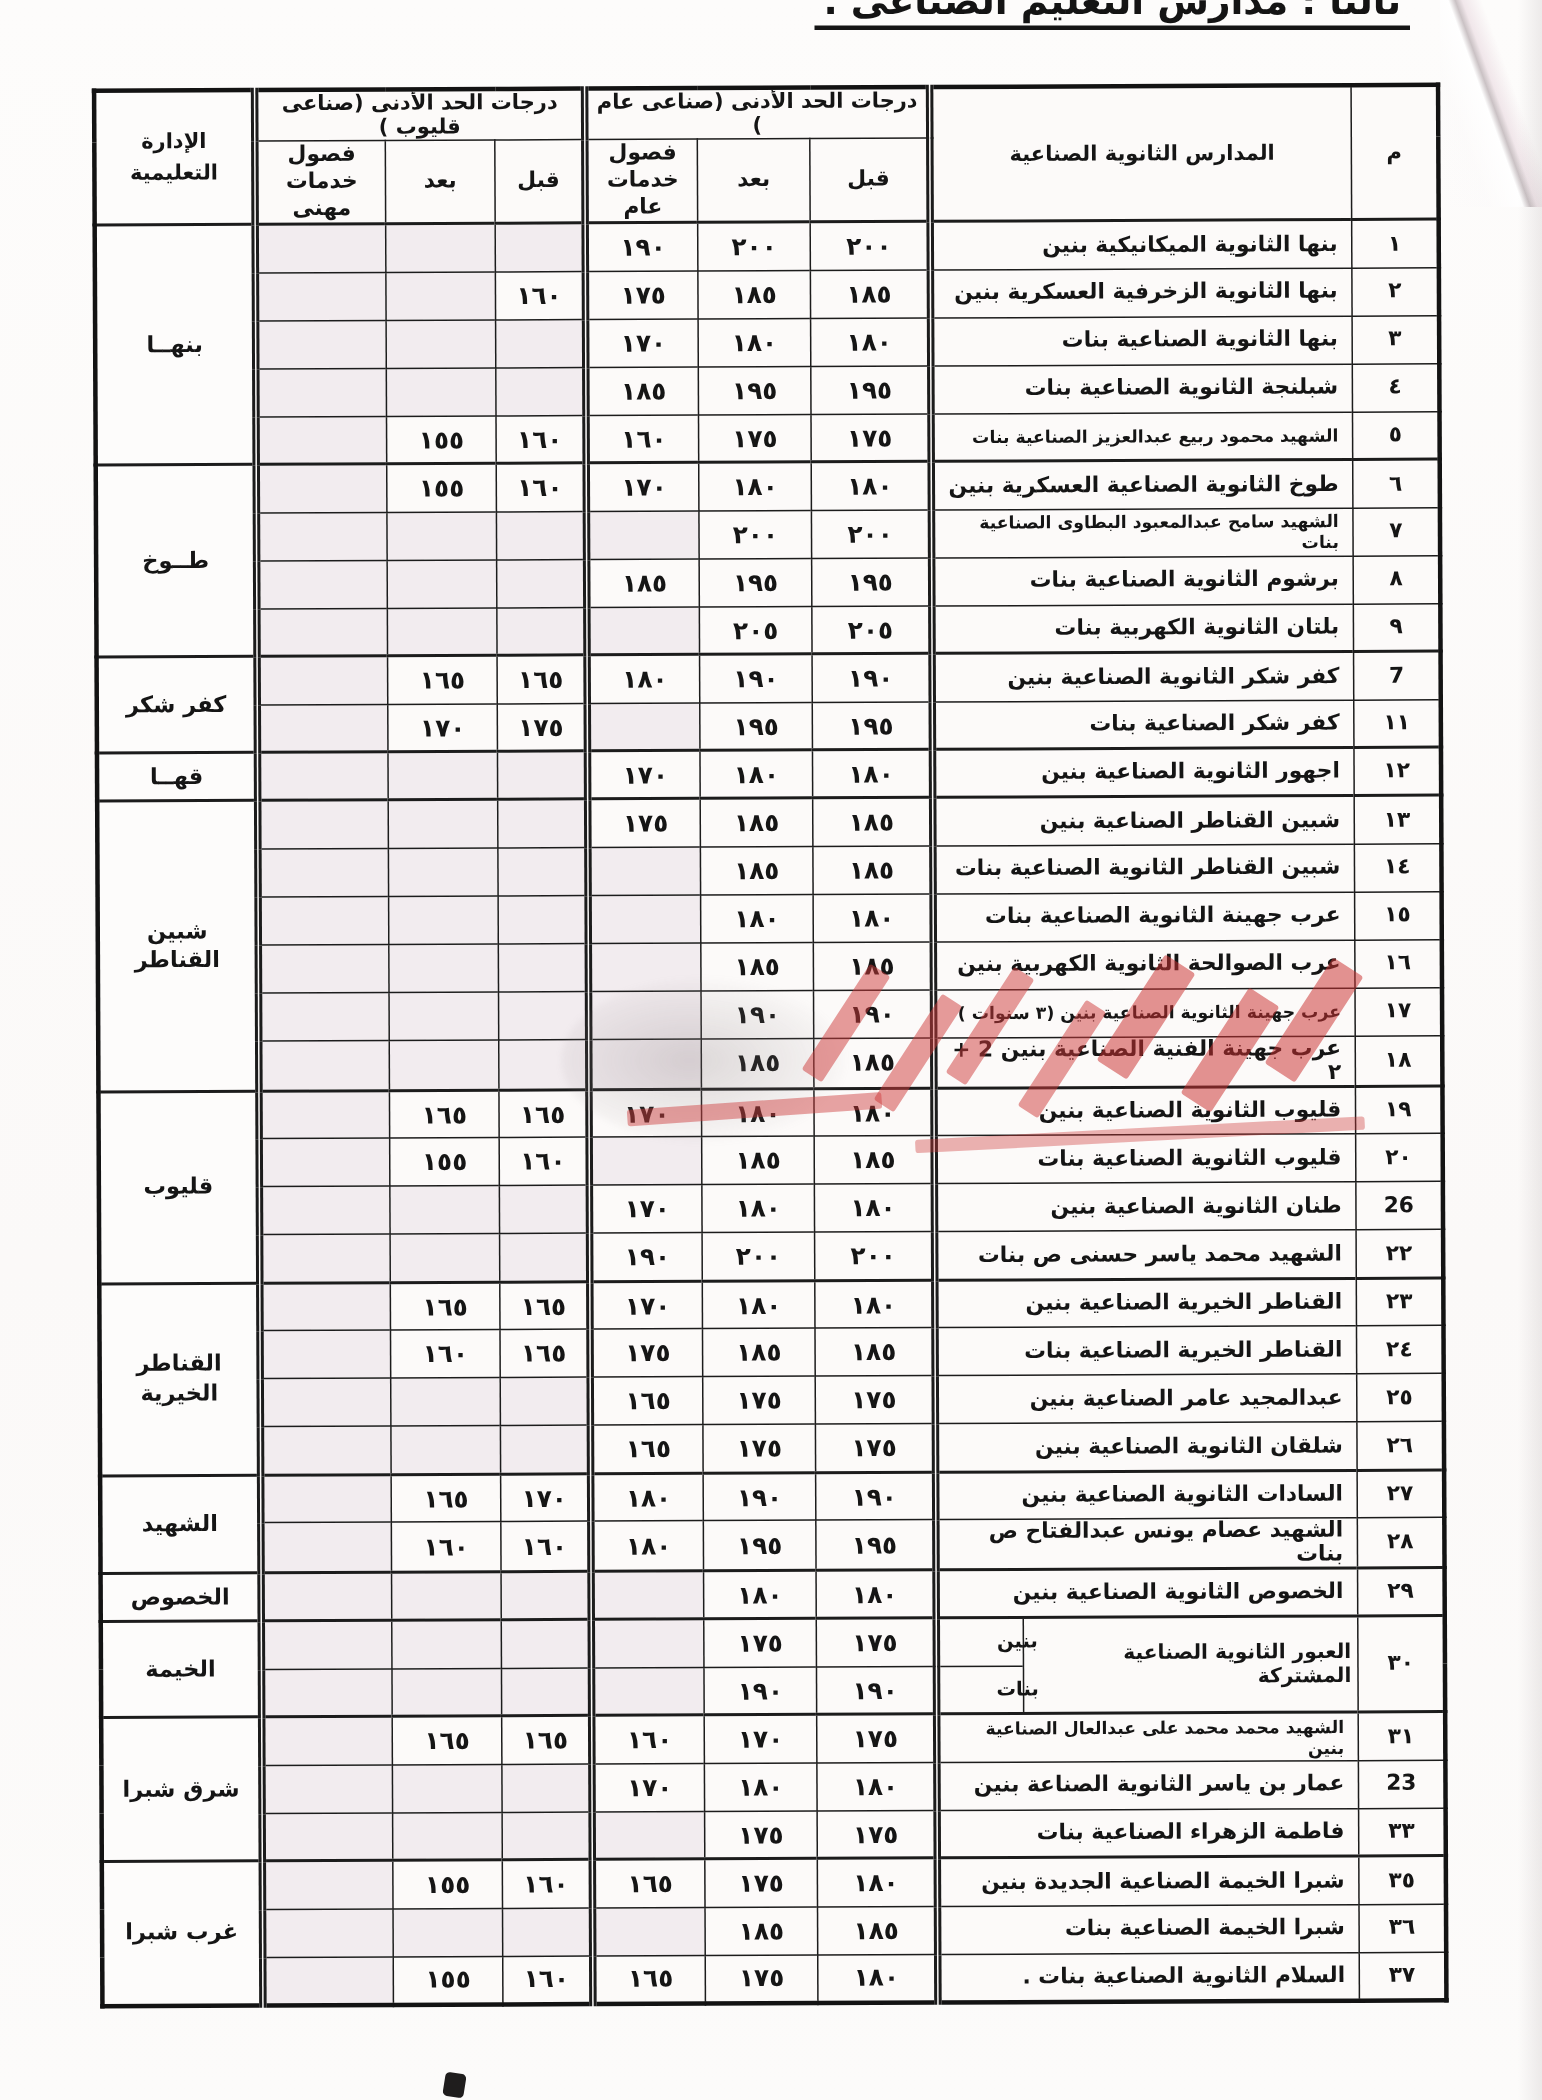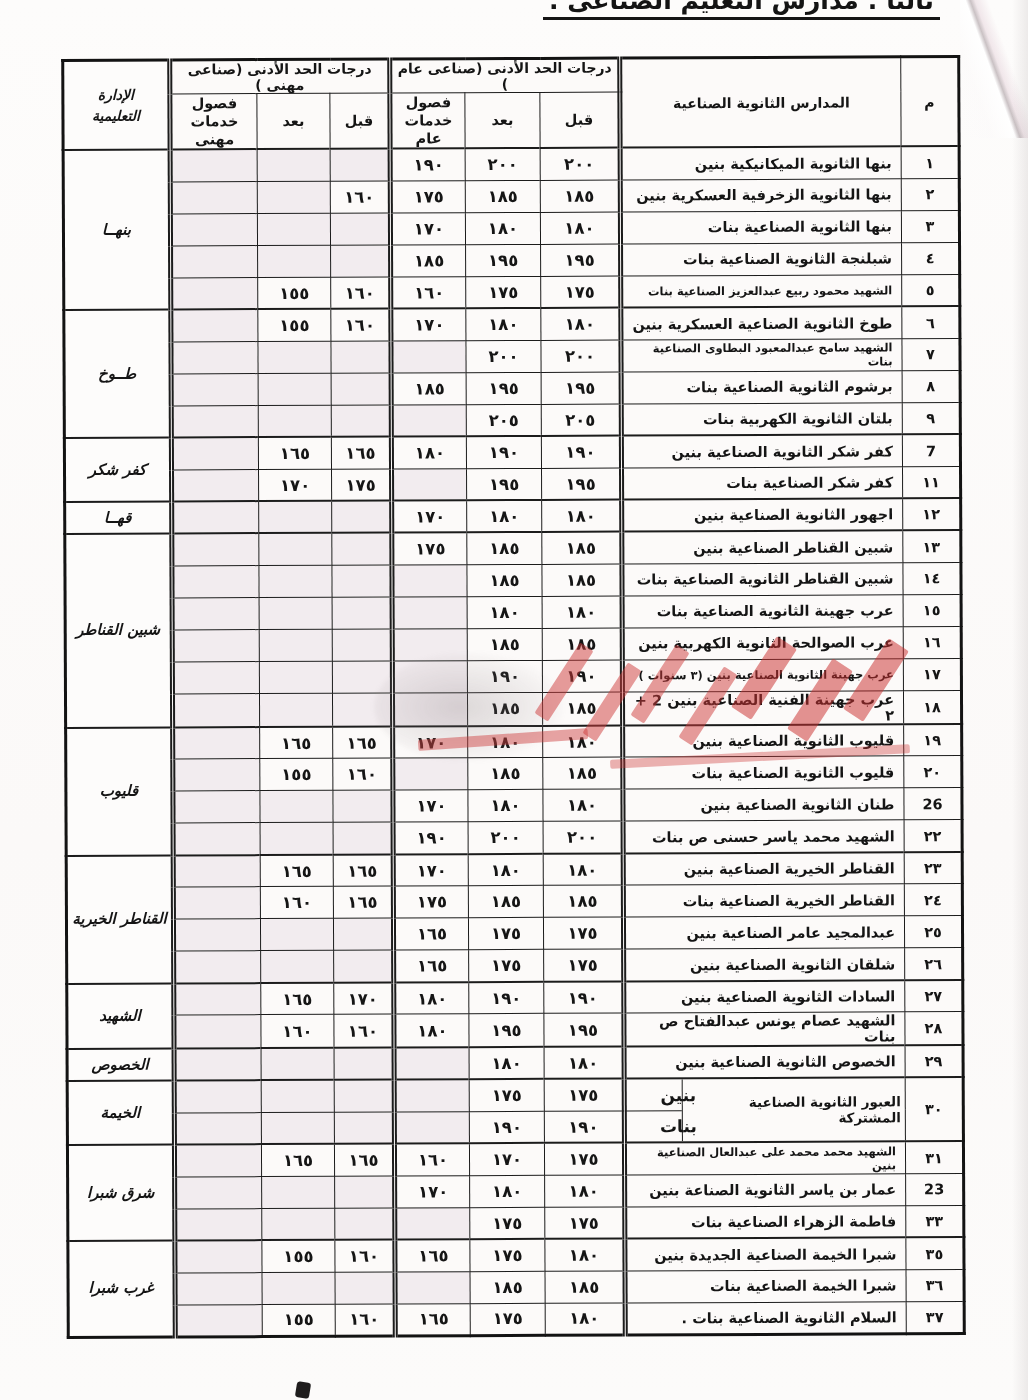--- a/index.html
+++ b/index.html
@@ -48,39 +48,39 @@
   thead tr:first-child th { height: 34px; font-size: 14px; }
   thead tr:last-child th  { height: 48px; font-size: 14.5px; white-space: pre-line; line-height: 1.25; }
   thead th.svc { font-size: 12.5px; }
   thead th.c-admin { font-size: 15px; white-space: pre-line; line-height: 1.5; }
   thead tr:last-child th { border-bottom-width: 2.6px; }
   tbody td { height: 32px; padding: 0 3px; }
   .c-num    { font-size: 14.5px; }
   .c-school { font-size: 14.5px; text-align: right; padding-right: 9px; }
   .c-school.long { font-size: 11.5px; }
   .c-score  { font-size: 16.5px; letter-spacing: 1px; }
-  .c-admin  { font-size: 15px; background: #fdfcfb; line-height: 1.3; font-style: italic; }
+  .c-admin  { font-size: 15px; background: #fdfcfb; line-height: 1.3; }
   .empty    { background: #f2ecef; }
   .sep      { border-left: 5px double #1c1c1c; }
   td.c-school, th.c-school { border-left: 5px double #1c1c1c; }
   tr.group-start td { border-top-width: 2.8px; }
   
   td.split { padding: 0; position: relative; }
   .split-wrap { position: absolute; inset: 0; display: flex; }
   .split-name {
     flex: 1; display: flex; align-items: center; justify-content: center;
     font-size: 13.5px; font-weight: bold; padding: 4px 4px;
   }
   .split-genders {
     width: 56px; display: flex; flex-direction: column;
     border-right: 1.8px solid #1c1c1c;
   }
   .gender {
     flex: 1; display: flex; align-items: center; justify-content: center;
-    font-size: 17px; font-weight: bold; padding-left: 48px;
+    font-size: 13px; font-weight: bold; padding-left: 48px;
   }
   .gender + .gender { border-top: 1.8px solid #1c1c1c; }
   
   .watermark {
     position: absolute; left: 360px; top: 612px; width: 580px; height: 165px;
     z-index: 2; pointer-events: none;
   }
   .wm-blob {
     position: absolute; left: 14px; top: 40px; width: 190px; height: 110px;
     background: radial-gradient(ellipse at 45% 50%, rgba(125,112,116,0.45), rgba(150,140,143,0.18) 55%, transparent 75%);
@@ -141,21 +141,21 @@
         <col style="width:60px">
         <col style="width:73px">
         <col style="width:87px">
         <col style="width:107px">
       </colgroup>
       <thead>
         <tr>
           <th class="c-num" rowspan="2">م</th>
           <th class="c-school" rowspan="2" style="text-align:center;padding-right:0">المدارس الثانوية الصناعية</th>
           <th class="sep" colspan="3">درجات الحد الأدنى (صناعى عام )</th>
-          <th class="sep" colspan="3">درجات الحد الأدنى (صناعى مهنى )</th>
+          <th class="sep" colspan="3">درجات الحد الأدنى (صناعى قليوب )</th>
           <th class="c-admin" rowspan="2">الإدارة
 التعليمية</th>
         </tr>
         <tr>
           <th>قبل</th>
           <th>بعد</th>
           <th class="svc sep">فصول
 خدمات عام</th>
           <th>قبل</th>
           <th>بعد</th>

